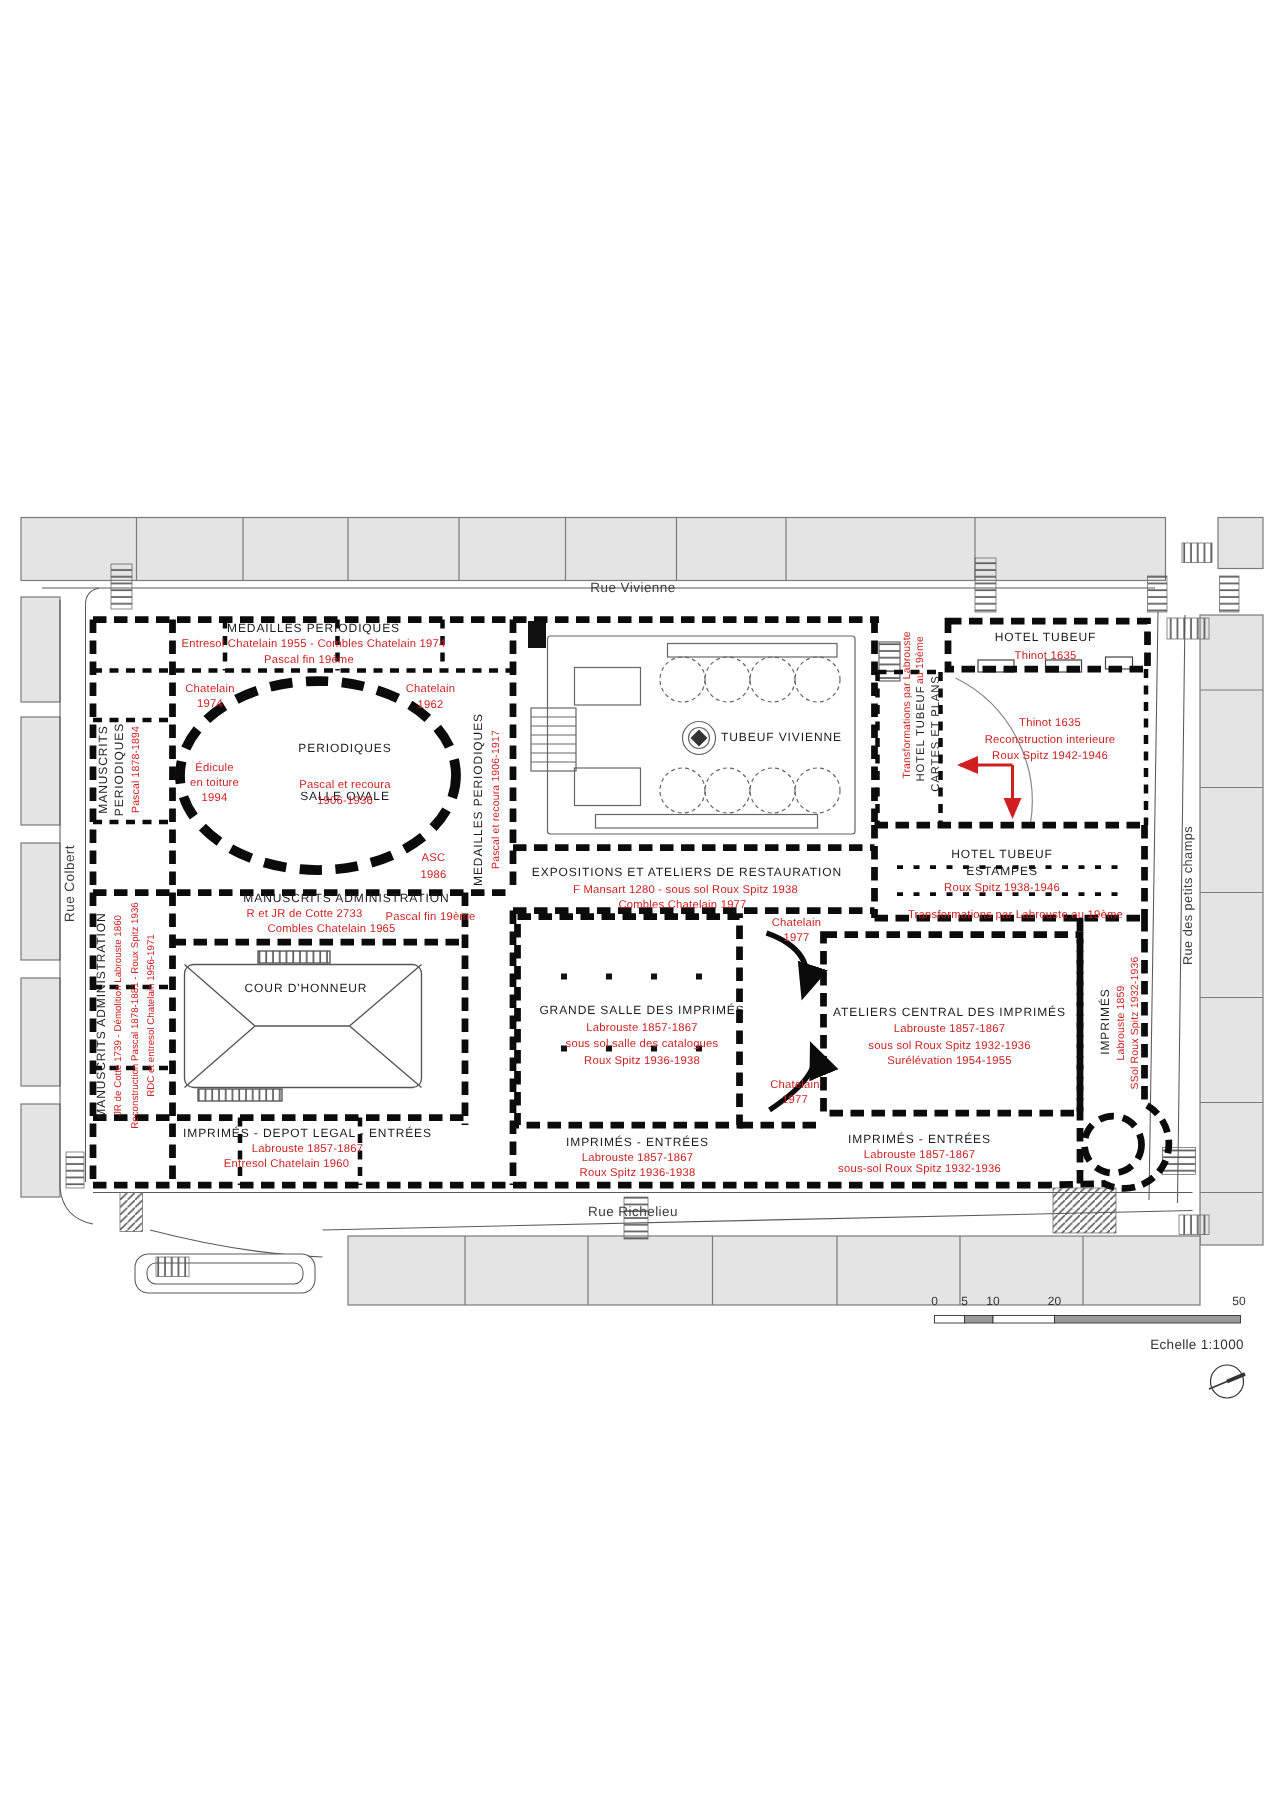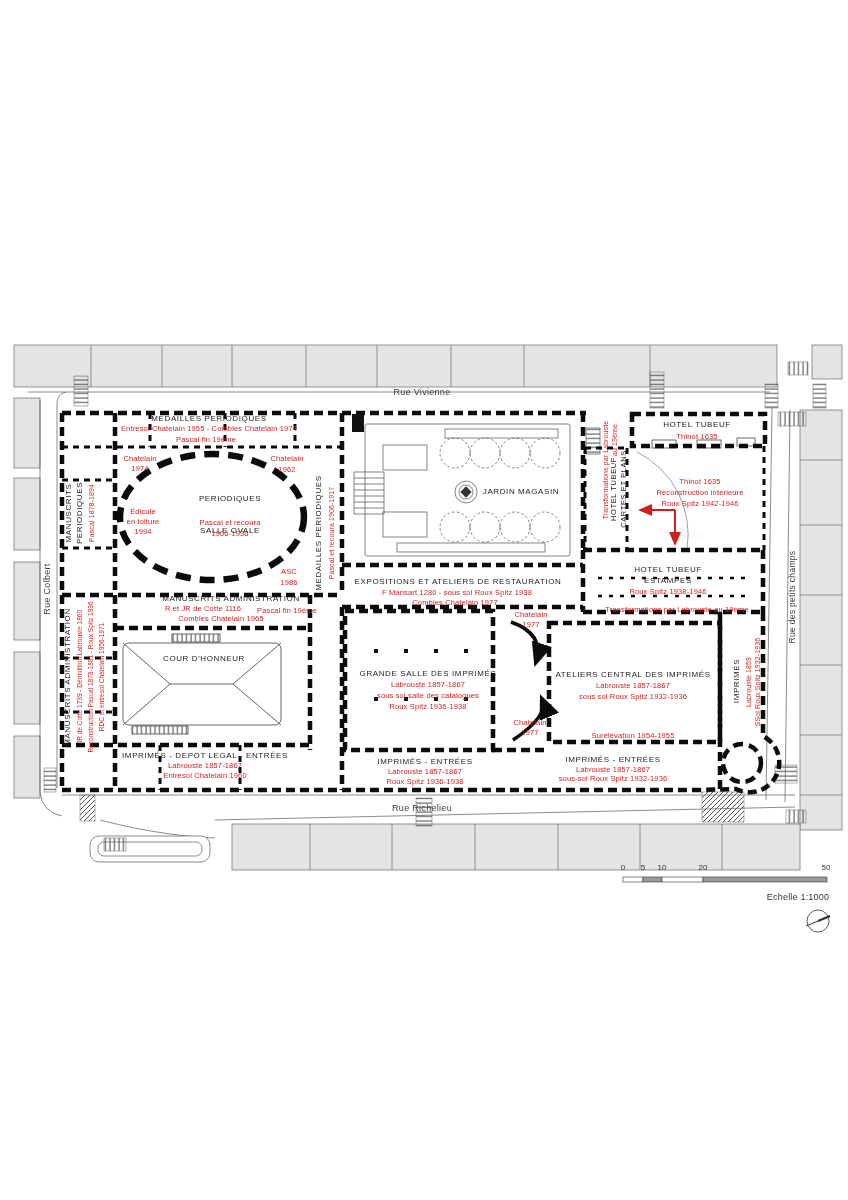--- a/index.html
+++ b/index.html
@@ -231,36 +231,36 @@
 <div class="lb red" style="left:230px;top:523px">Pascal et recoura</div>
 <div class="lb red" style="left:230px;top:534px">1906-1936</div>
 
 <div class="lb vert" style="left:319px;top:533px">MEDAILLES PERIODIQUES</div>
 <div class="lb red vert f7" style="left:331px;top:533px">Pascal et recoura 1906-1917</div>
 
 <div class="lb red" style="left:289px;top:572px">ASC</div>
 <div class="lb red" style="left:289px;top:583px">1986</div>
 
 <div class="lb" style="left:231px;top:599px">MANUSCRITS ADMINISTRATION</div>
-<div class="lb red" style="left:203px;top:609px">R et JR de Cotte 1116</div>
+<div class="lb red" style="left:203px;top:609px">R et JR de Cotte 2733</div>
 <div class="lb red" style="left:287px;top:611px">Pascal fin 19ème</div>
 <div class="lb red" style="left:221px;top:619px">Combles Chatelain 1965</div>
 
 <div class="lb vert" style="left:68px;top:677px">MANUSCRITS ADMINISTRATION</div>
 <div class="lb red vert tiny" style="left:80px;top:677px">JR de Cotte 1739 - Démolition Labrouste 1860</div>
 <div class="lb red vert tiny" style="left:91px;top:677px">Reconstruction Pascal 1878-1881 - Roux Spitz 1936</div>
 <div class="lb red vert tiny" style="left:102px;top:677px">RDC et entresol Chatelain 1956-1971</div>
 
 <div class="lb" style="left:204px;top:659px">COUR D'HONNEUR</div>
 
 <div class="lb" style="left:205px;top:756px">IMPRIMÉS - DEPOT LEGAL - ENTRÉES</div>
 <div class="lb red" style="left:205px;top:766px">Labrouste 1857-1867</div>
-<div class="lb red" style="left:205px;top:776px">Entresol Chatelain 1960</div>
-
-<div class="lb" style="left:521px;top:492px">JARDIN MAGASIN</div>
+<div class="lb red" style="left:191px;top:776px">Entresol Chatelain 1960</div>
+
+<div class="lb" style="left:521px;top:492px">TUBEUF VIVIENNE</div>
 
 <div class="lb" style="left:458px;top:582px">EXPOSITIONS ET ATELIERS DE RESTAURATION</div>
 <div class="lb red" style="left:457px;top:593px">F Mansart 1280 - sous sol Roux Spitz 1938</div>
 <div class="lb red" style="left:455px;top:603px">Combles Chatelain 1977</div>
 
 <div class="lb red" style="left:531px;top:615px">Chatelain</div>
 <div class="lb red" style="left:531px;top:625px">1977</div>
 <div class="lb red" style="left:530px;top:723px">Chatelain</div>
 <div class="lb red" style="left:530px;top:733px">1977</div>
 
@@ -269,21 +269,21 @@
 <div class="lb red" style="left:428px;top:696px">sous sol salle des catalogues</div>
 <div class="lb red" style="left:428px;top:707px">Roux Spitz 1936-1938</div>
 
 <div class="lb" style="left:425px;top:762px">IMPRIMÉS - ENTRÉES</div>
 <div class="lb red" style="left:425px;top:772px">Labrouste 1857-1867</div>
 <div class="lb red" style="left:425px;top:782px">Roux Spitz 1936-1938</div>
 
 <div class="lb" style="left:633px;top:675px">ATELIERS CENTRAL DES IMPRIMÉS</div>
 <div class="lb red" style="left:633px;top:686px">Labrouste 1857-1867</div>
 <div class="lb red" style="left:633px;top:697px">sous sol Roux Spitz 1932-1936</div>
-<div class="lb red" style="left:633px;top:736px">Surélévation 1954-1955</div>
+<div class="lb red" style="left:633px;top:707px">Surélévation 1954-1955</div>
 
 <div class="lb" style="left:613px;top:760px">IMPRIMÉS - ENTRÉES</div>
 <div class="lb red" style="left:613px;top:770px">Labrouste 1857-1867</div>
 <div class="lb red" style="left:613px;top:779px">sous-sol Roux Spitz 1932-1936</div>
 
 <div class="lb vert" style="left:737px;top:681px">IMPRIMÉS</div>
 <div class="lb red vert f7" style="left:748px;top:682px">Labrouste 1859</div>
 <div class="lb red vert f7" style="left:757px;top:682px">SSol Roux Spitz 1932-1936</div>
 
 <div class="lb" style="left:697px;top:425px">HOTEL TUBEUF</div>

